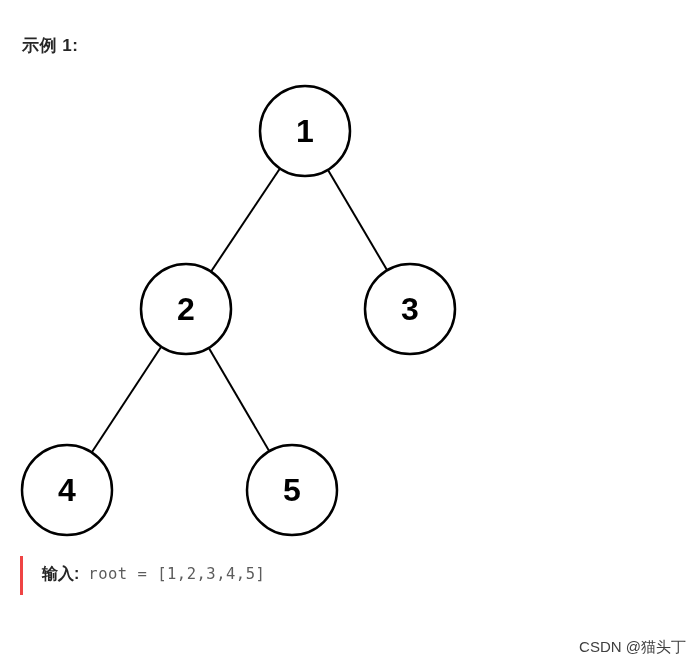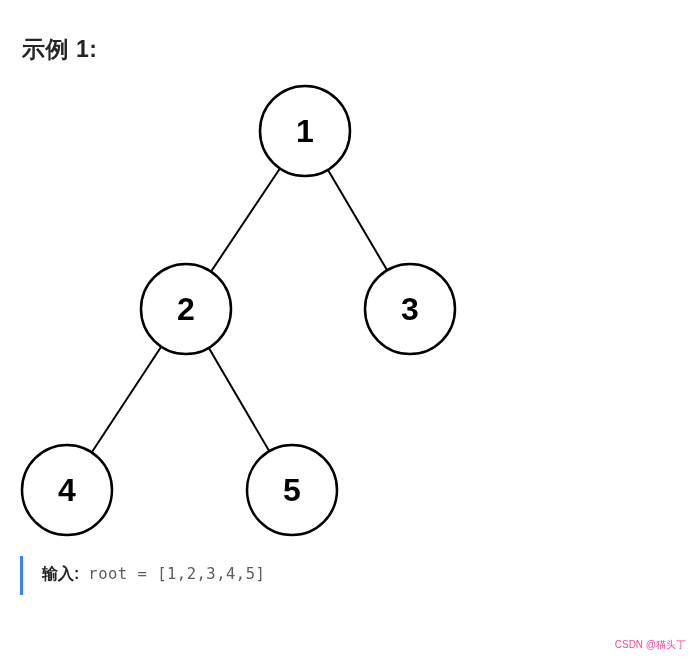--- a/index.html
+++ b/index.html
@@ -9,38 +9,38 @@
     width: 691px;
     height: 666px;
     background: #ffffff;
     overflow: hidden;
     font-family: "Liberation Sans", "DejaVu Sans", sans-serif;
   }
   .example-heading {
     position: absolute;
     left: 22px;
     top: 34px;
-    font-size: 23px;
+    font-size: 17px;
     font-weight: bold;
     color: #262626;
     letter-spacing: 0.5px;
   }
   .tree-svg {
     position: absolute;
     left: 0;
     top: 0;
     width: 691px;
     height: 556px;
   }
   .example-block {
     position: absolute;
     left: 20px;
     top: 556px;
     width: 600px;
-    border-left: 3px solid #3b82f6;
+    border-left: 3px solid #ef4444;
     padding: 3px 0 6px 19px;
   }
   .io-line {
     line-height: 30px;
     font-size: 16px;
     white-space: nowrap;
   }
   .io-label {
     font-weight: bold;
     color: #262626;
@@ -50,22 +50,22 @@
     font-family: "DejaVu Sans Mono", "Liberation Mono", monospace;
     color: #5c5c5c;
     font-size: 15.5px;
     margin-left: 9px;
     letter-spacing: 0.5px;
   }
   .watermark {
     position: absolute;
     right: 5px;
     top: 638px;
-    font-size: 10px;
-    color: #ec4899;
+    font-size: 15px;
+    color: #404040;
   }
 </style>
 </head>
 <body>
 
 <div class="page">
 
   <div class="example-heading">示例 1:</div>
 
   <svg class="tree-svg" id="tree-svg" viewBox="0 0 691 556">

